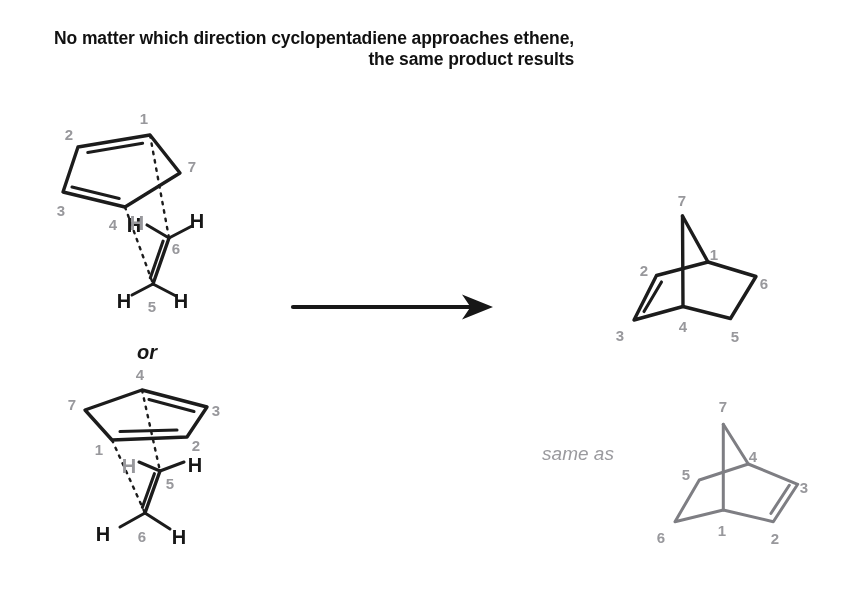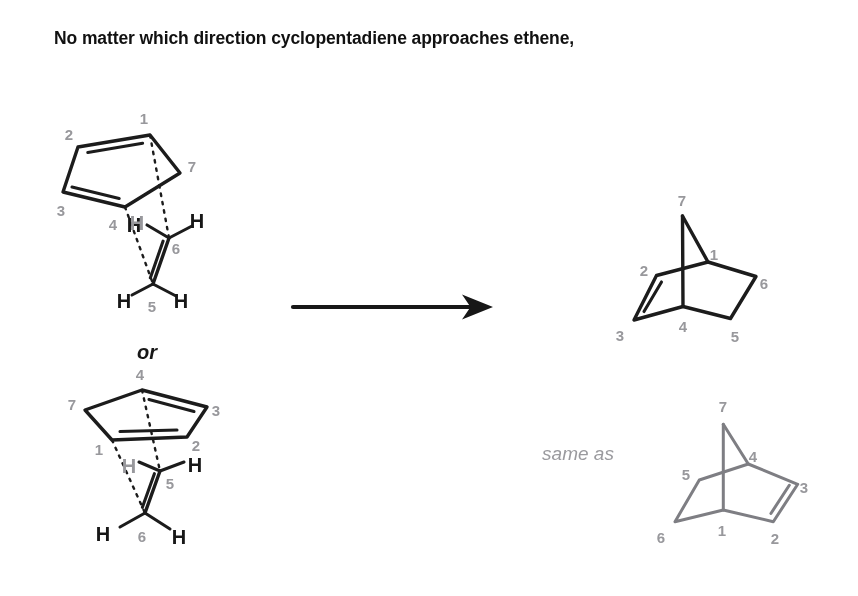--- a/index.html
+++ b/index.html
@@ -33,20 +33,21 @@
   .arrowline{stroke:#171717;stroke-width:4.2;stroke-linecap:round;}
   .arrowhead{fill:#171717;stroke:none;}
 </style>
 </head>
 <body>
 
 <div class="canvas">
 
   <div class="title">
     <div>No matter which direction cyclopentadiene approaches ethene,</div>
+    <div>the same product results</div>
   </div>
 
   <svg width="858" height="596" viewBox="0 0 858 596">
 
     <g>
       <path class="dash" d="M150,135 L169,238"></path>
       <path class="dash" d="M125,207 L152,281"></path>
       <path class="bk" d="M150,135 L78,147 L63,192 L125,207 L180,173 Z"></path>
       <path class="bk2" d="M142.6,143.3 L87.8,152.5"></path>
       <path class="bk2" d="M72,187 L119.2,198.4"></path>

